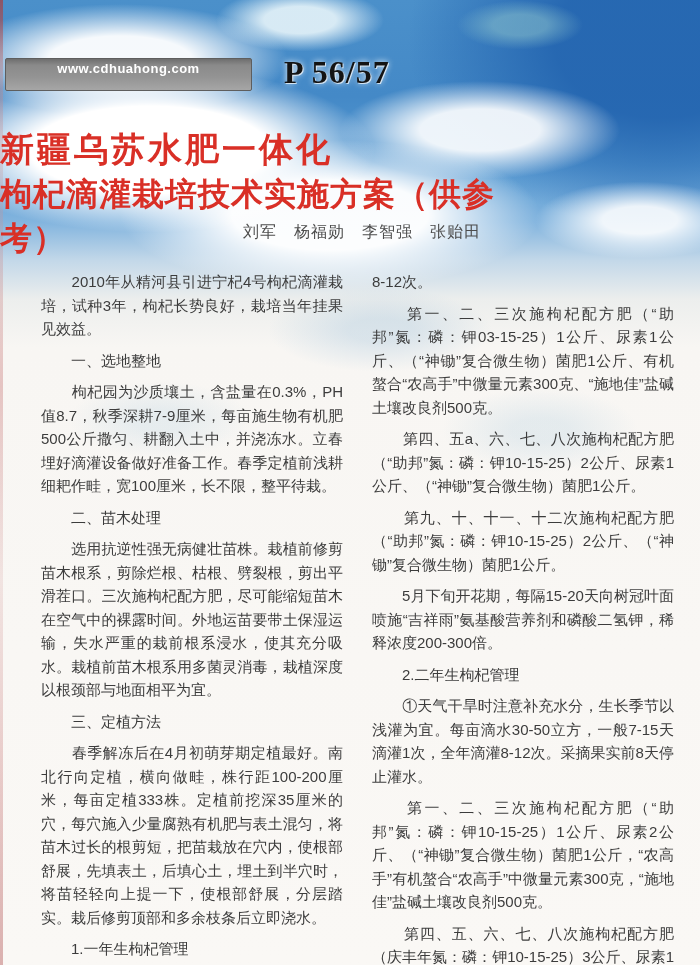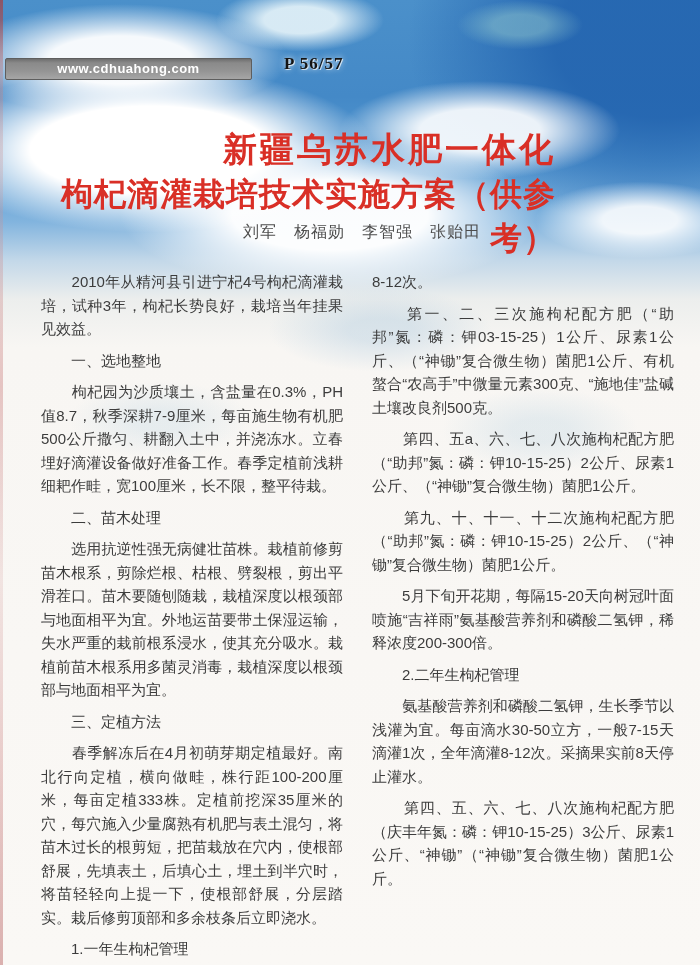--- a/index.html
+++ b/index.html
@@ -26,37 +26,37 @@
   }
   .edge-strip{
     position:absolute;left:0;top:0;width:3px;height:100%;
     background:linear-gradient(180deg,
       rgba(170,60,60,.70) 0%, rgba(200,130,130,.35) 8%,
       rgba(210,150,150,.25) 20%, rgba(200,120,120,.40) 40%,
       rgba(210,150,150,.20) 60%, rgba(200,120,120,.35) 80%,
       rgba(180,90,90,.45) 100%);
   }
   .watermark-bar{
-    position:absolute;left:5px;top:58px;width:247px;height:22px;
+    position:absolute;left:5px;top:58px;width:247px;height:33px;
     background:linear-gradient(180deg,#6e6e6e 0%,#8a8a8a 20%,#949494 60%,#a6a6a6 100%);
     border:1px solid #5e5e5e;border-radius:2px;
     box-sizing:border-box;
     color:#fff;font-size:13px;font-weight:600;letter-spacing:.5px;
     text-align:center;line-height:20px;
   }
   .page-number{
     position:absolute;left:284px;top:54px;
     font-family:"Liberation Serif",serif;
-    font-weight:bold;font-size:17px;color:#141414;
+    font-weight:bold;font-size:32px;color:#141414;
     text-shadow:0 0 6px rgba(255,255,255,.95), 1px 1px 0 rgba(255,255,255,.7);
     letter-spacing:1px;
   }
   .title-block{
     position:absolute;left:0;top:126px;width:556px;
-    text-align:right;color:var(--title-red,#d92f26);
+    text-align:left;color:var(--title-red,#d92f26);
     font-weight:bold;
   }
   .title-line1{font-size:34px;line-height:46px;letter-spacing:3px;}
   .title-line2{font-size:32px;line-height:44px;letter-spacing:1px;}
   .authors{
     position:absolute;left:0;top:222px;width:700px;
     text-align:center;font-size:16px;color:#4d4d4d;letter-spacing:1px;padding-left:12px;
   }
   .columns{
     position:absolute;left:33px;top:262px;width:646px;
@@ -87,30 +87,31 @@
   </div>
 
   <div class="authors">刘军　杨福勋　李智强　张贻田</div>
 
   <div class="columns">
     <div class="column">
         <p class="para">　　2010年从精河县引进宁杞4号枸杞滴灌栽培，试种3年，枸杞长势良好，栽培当年挂果见效益。</p>
         <p class="para">　　一、选地整地</p>
         <p class="para">　　枸杞园为沙质壤土，含盐量在0.3%，PH值8.7，秋季深耕7-9厘米，每亩施生物有机肥500公斤撒匀、耕翻入土中，并浇冻水。立春埋好滴灌设备做好准备工作。春季定植前浅耕细耙作畦，宽100厘米，长不限，整平待栽。</p>
         <p class="para">　　二、苗木处理</p>
-        <p class="para">　　选用抗逆性强无病健壮苗株。栽植前修剪苗木根系，剪除烂根、枯根、劈裂根，剪出平滑茬口。苗木要随刨随栽，栽植深度以根颈部与地面相平为宜。外地运苗要带土保湿运输，失水严重的栽前根系浸水，使其充分吸水。栽植前苗木根系用多菌灵消毒，栽植深度以根颈部与地面相平为宜。</p>
+        <p class="para">　　选用抗逆性强无病健壮苗株。栽植前修剪苗木根系，剪除烂根、枯根、劈裂根，剪出平滑茬口。三次施枸杞配方肥，尽可能缩短苗木在空气中的裸露时间。外地运苗要带土保湿运输，失水严重的栽前根系浸水，使其充分吸水。栽植前苗木根系用多菌灵消毒，栽植深度以根颈部与地面相平为宜。</p>
         <p class="para">　　三、定植方法</p>
         <p class="para">　　春季解冻后在4月初萌芽期定植最好。南北行向定植，横向做畦，株行距100-200厘米，每亩定植333株。定植前挖深35厘米的穴，每穴施入少量腐熟有机肥与表土混匀，将苗木过长的根剪短，把苗栽放在穴内，使根部舒展，先填表土，后填心土，埋土到半穴时，将苗轻轻向上提一下，使根部舒展，分层踏实。栽后修剪顶部和多余枝条后立即浇水。</p>
         <p class="para">　　1.一年生枸杞管理</p>
         <p class="para">　　①枸杞缓苗蹲苗结束后浇头水，枸杞根系浅，吸收能力弱，平时注意灌溉，保持土壤湿润。每亩灌水40-50立方，一般7-15天滴灌1次，全年滴灌</p>
       </div>
     <div class="column">
         <p class="para">8-12次。</p>
         <p class="para">　　第一、二、三次施枸杞配方肥（“助邦”氮：磷：钾03-15-25）1公斤、尿素1公斤、（“神锄”复合微生物）菌肥1公斤、有机螯合“农高手”中微量元素300克、“施地佳”盐碱土壤改良剂500克。</p>
         <p class="para">　　第四、五a、六、七、八次施枸杞配方肥（“助邦”氮：磷：钾10-15-25）2公斤、尿素1公斤、（“神锄”复合微生物）菌肥1公斤。</p>
         <p class="para">　　第九、十、十一、十二次施枸杞配方肥（“助邦”氮：磷：钾10-15-25）2公斤、（“神锄”复合微生物）菌肥1公斤。</p>
         <p class="para">　　5月下旬开花期，每隔15-20天向树冠叶面喷施“吉祥雨”氨基酸营养剂和磷酸二氢钾，稀释浓度200-300倍。</p>
         <p class="para">　　2.二年生枸杞管理</p>
-        <p class="para">　　氨基酸营养剂和磷酸二氢钾，生长季节以浅灌为宜。每亩滴水30-50立方，一般7-15天滴灌1次，全年滴灌8-12次。采摘果实前8天停止灌水。</p>
+        <p class="para">　　①天气干旱时注意补充水分，生长季节以浅灌为宜。每亩滴水30-50立方，一般7-15天滴灌1次，全年滴灌8-12次。采摘果实前8天停止灌水。</p>
+        <p class="para">　　第一、二、三次施枸杞配方肥（“助邦”氮：磷：钾10-15-25）1公斤、尿素2公斤、（“神锄”复合微生物）菌肥1公斤，“农高手”有机螯合“农高手”中微量元素300克，“施地佳”盐碱土壤改良剂500克。</p>
         <p class="para">　　第四、五、六、七、八次施枸杞配方肥（庆丰年氮：磷：钾10-15-25）3公斤、尿素1公斤、“神锄”（“神锄”复合微生物）菌肥1公斤。</p>
       </div>
   </div>
 </div>
 
 </body></html>

